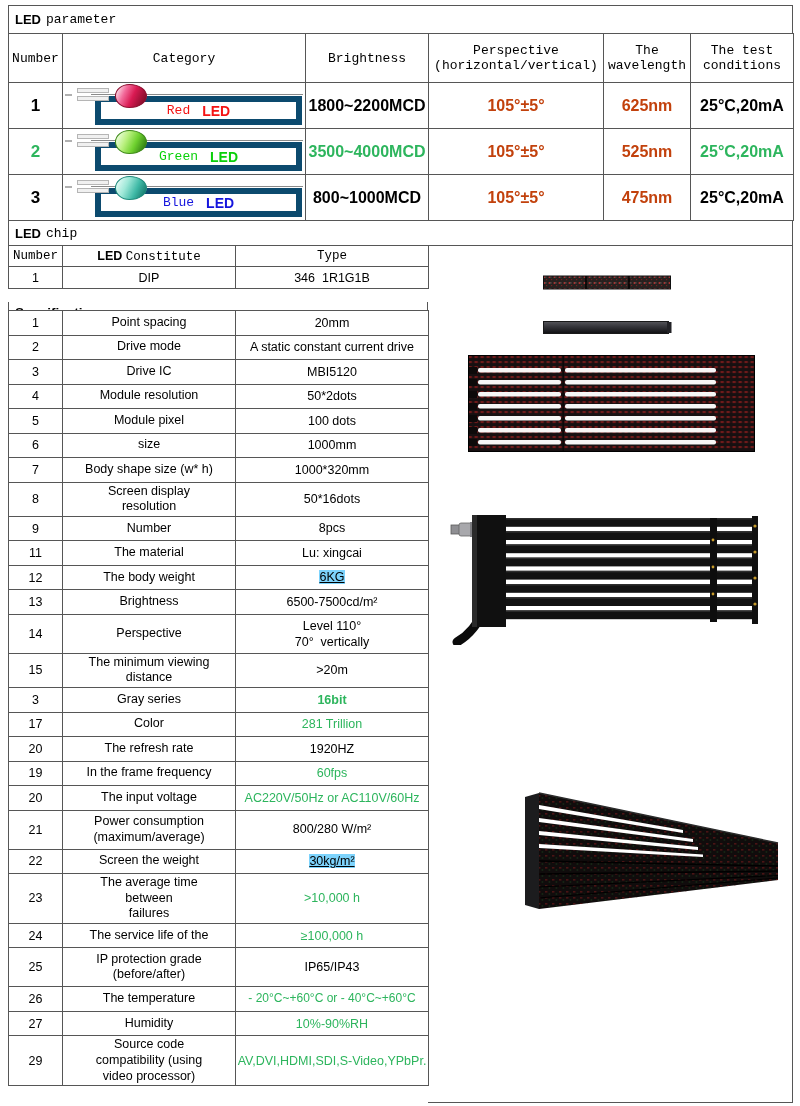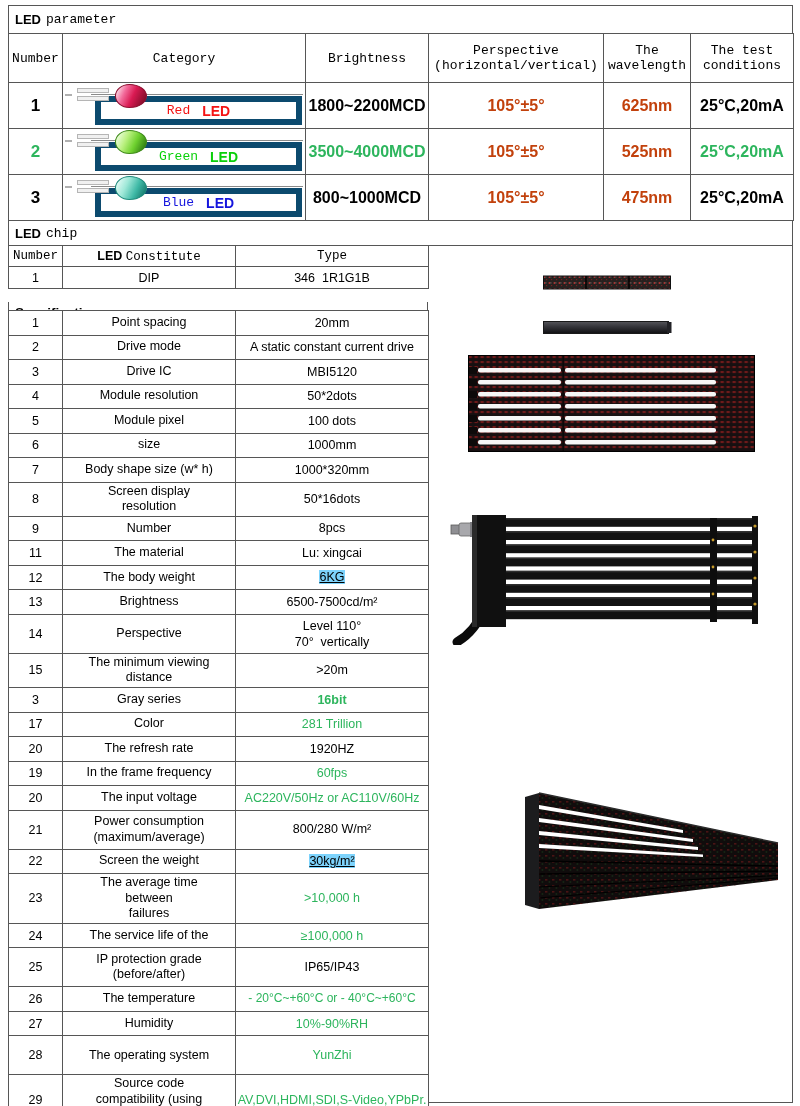--- a/index.html
+++ b/index.html
@@ -390,27 +390,20 @@
         <td class="sname">The temperature</td>
         <td>
           <span class="sval green small">- 20°C~+60°C or - 40°C~+60°C</span>
         </td>
       </tr>
           <tr>
         <td>27</td>
         <td class="sname">Humidity</td>
         <td>
           <span class="sval green">10%-90%RH</span>
-        </td>
-      </tr>
-          <tr class=" tall">
-        <td>28</td>
-        <td class="sname">The operating system</td>
-        <td>
-          <span class="sval green">YunZhi</span>
         </td>
       </tr>
           <tr class=" tall">
         <td>29</td>
         <td class="sname">Source code compatibility (using
 video processor)</td>
         <td>
           <span class="sval green">AV,DVI,HDMI,SDI,S-Video,YPbPr.</span>
         </td>
       </tr>

